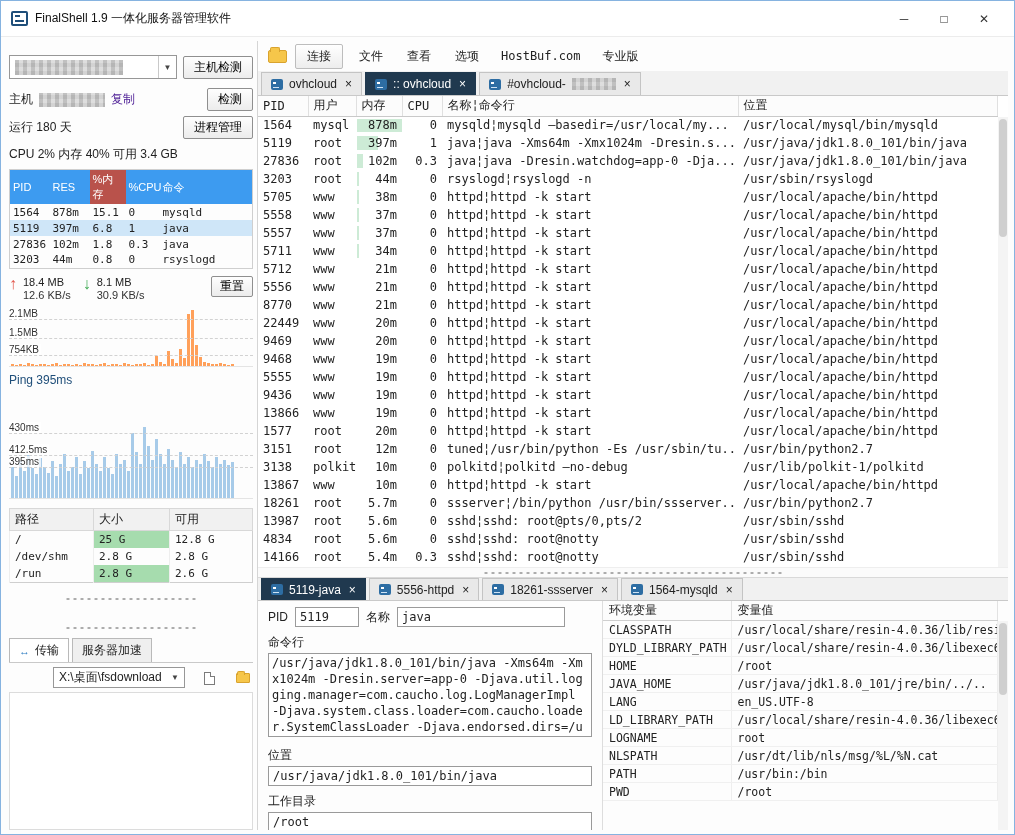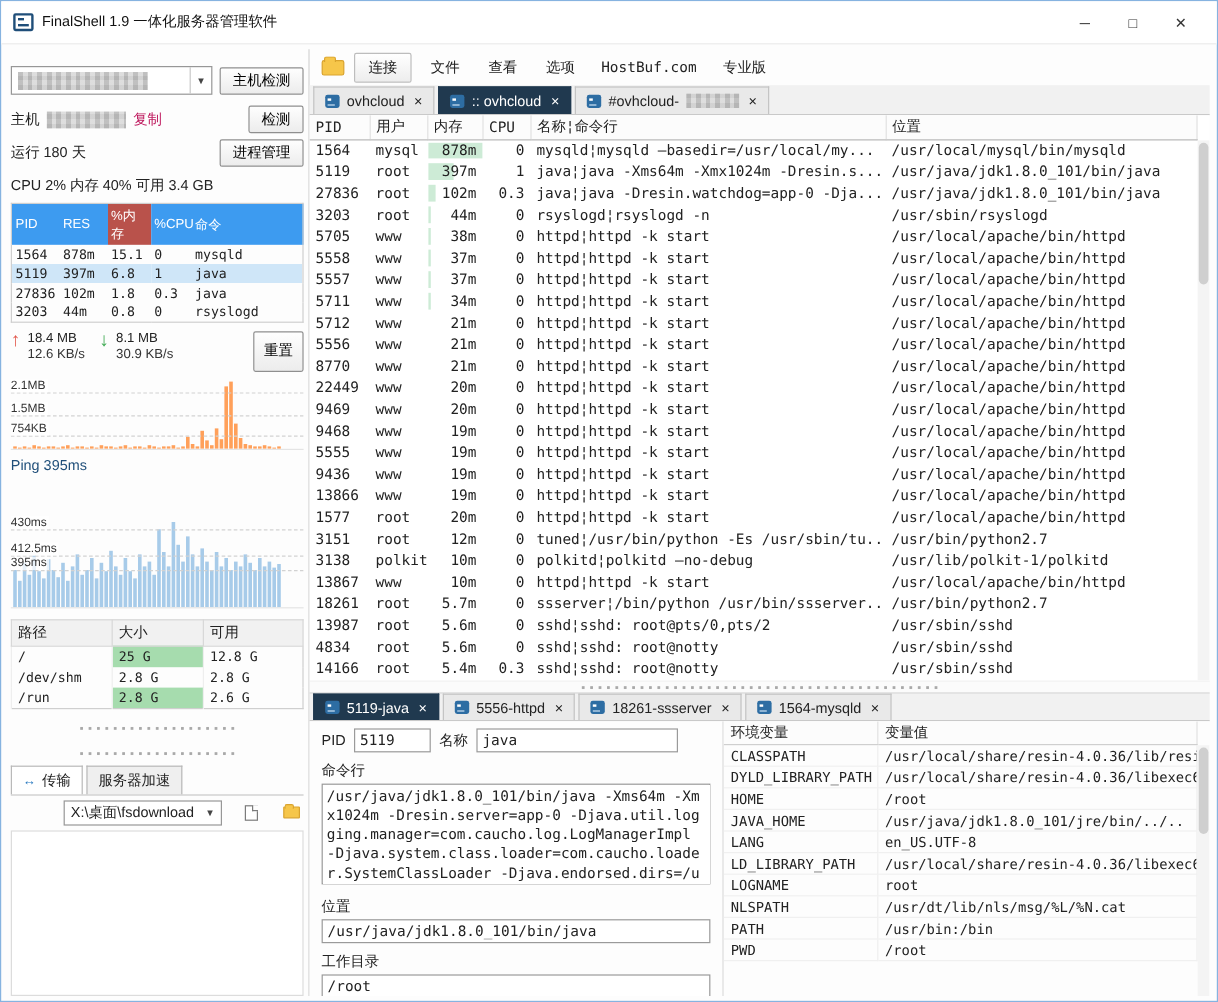--- a/index.html
+++ b/index.html
@@ -17,38 +17,38 @@
   .app-icon::before { content:""; position:absolute; left:2px; top:2px; width:5px; height:2px; background:#1f4e79; }
   .app-icon::after { content:""; position:absolute; left:2px; bottom:2px; right:2px; height:2px; background:#1f4e79; }
   .title { font-size:12px; color:#111; }
   .win-controls { margin-left:auto; display:flex; }
   .wc { width:40px; height:30px; display:flex; align-items:center; justify-content:center;
     font-size:12px; color:#333; cursor:default; }
   
   .btn { height:23px; padding:0 10px; border:1px solid #8f8f8f; border-radius:2px;
     background:linear-gradient(#fefefe,#ececec); font-size:12px; display:inline-flex;
     align-items:center; justify-content:center; white-space:nowrap; }
-  .btn.small { height:34px; padding:4px 8px; }
+  .btn.small { height:21px; padding:4px 8px; }
   .mosaic { display:inline-block;
     background-image:
       repeating-linear-gradient(90deg, rgba(150,150,150,.45) 0 4px, rgba(215,215,215,.45) 4px 8px),
       repeating-linear-gradient(0deg, #cfcfcf 0 4px, #e3e3e3 4px 8px); }
   .dots { height:4px; background-image:radial-gradient(circle, #a9a9a9 1.1px, transparent 1.3px);
     background-size:7px 4px; background-repeat:repeat-x; background-position:center; }
   
   .sidebar { position:absolute; left:8px; top:40px; width:244px; bottom:4px; }
   .sb-row { display:flex; align-items:center; gap:6px; }
   .row1 { margin-top:14px; }
   .combo { flex:1; height:24px; border:1px solid #979797; background:#fff; position:relative; }
   .combo-mosaic { position:absolute; left:5px; top:4px; width:108px; height:15px; }
   .combo-arrow { position:absolute; right:0; top:0; width:18px; height:100%; display:flex;
     align-items:center; justify-content:center; font-size:8px; color:#444; border-left:1px solid #c9c9c9; }
   .row2 { margin-top:9px; }
   .host-mosaic { width:66px; height:14px; }
-  .copy-link { color:#be185d; }
+  .copy-link { color:#4c1d95; }
   .row2 .btn, .row3 .btn { margin-left:auto; }
   .row3 { margin-top:5px; }
   .stats-line { margin-top:7px; font-size:12px; }
   table.mini-table { margin-top:6px; width:100%; border-collapse:collapse; table-layout:fixed;
     font-family:"DejaVu Sans Mono", monospace; font-size:11px; border:1px solid #cfcfcf; }
   .mini-table th { background:#3d9bf0; color:#fff; font-weight:normal; text-align:left;
     padding:2px 3px; height:18px; font-size:11px; font-family:"Liberation Sans",sans-serif; }
   .mini-table th.sorthl { background:#b9524b; }
   .mini-table td { padding:1px 3px; height:16px; white-space:nowrap; overflow:hidden; }
   .mini-table tr.sel td { background:#cfe6f8; }
@@ -76,21 +76,21 @@
   .disk-table td { padding:2px 5px; height:17px; border-left:1px solid #eee; white-space:nowrap; }
   .disk-table td.hl { background:#a6dcae; }
   .sb-dots1 { margin:14px auto 0; width:130px; }
   .sb-bottom { position:absolute; left:0; right:0; top:585px; bottom:0; display:flex; flex-direction:column; }
   .sb-dots2 { margin:0 auto 8px; width:130px; }
   .sb-tabs { display:flex; gap:3px; align-items:flex-end; }
   .sb-tab { display:flex; align-items:center; gap:5px; padding:3px 9px; border:1px solid #b9b9b9;
     border-bottom:none; background:#efefef; font-size:12px; }
   .sb-tab.active { background:#fff; }
   .sb-tab .tr-icon { color:#2a7ac0; font-size:11px; font-weight:bold; }
-  .path-row { display:flex; align-items:flex-start; gap:14px; margin-top:0; border-top:1px solid #c9c9c9; padding-top:4px;padding-left:44px; }
+  .path-row { display:flex; align-items:flex-end; gap:14px; margin-top:0; border-top:1px solid #c9c9c9; padding-top:4px;padding-left:44px; }
   .path-combo { flex:1; height:21px; border:1px solid #979797; background:#fff; display:flex;
     align-items:center; padding:0 5px; font-size:12px; gap:4px; }
   .path-combo .txt { flex:1; white-space:nowrap; overflow:hidden; }
   .path-combo .arr { font-size:8px; color:#444; }
   .icon-btn { width:20px; height:20px; display:flex; align-items:center; justify-content:center;
     border:1px solid transparent; }
   .page-icon { width:11px; height:13px; background:#fff; border:1px solid #7b7b7b; position:relative; }
   .page-icon::before { content:""; position:absolute; right:-1px; top:-1px; width:4px; height:4px;
     background:#fdfdfd; border-left:1px solid #7b7b7b; border-bottom:1px solid #7b7b7b; }
   .folder-sm { width:14px; height:10px; background:#f6c64a; border:1px solid #d9a32e; border-radius:1px; position:relative; }

